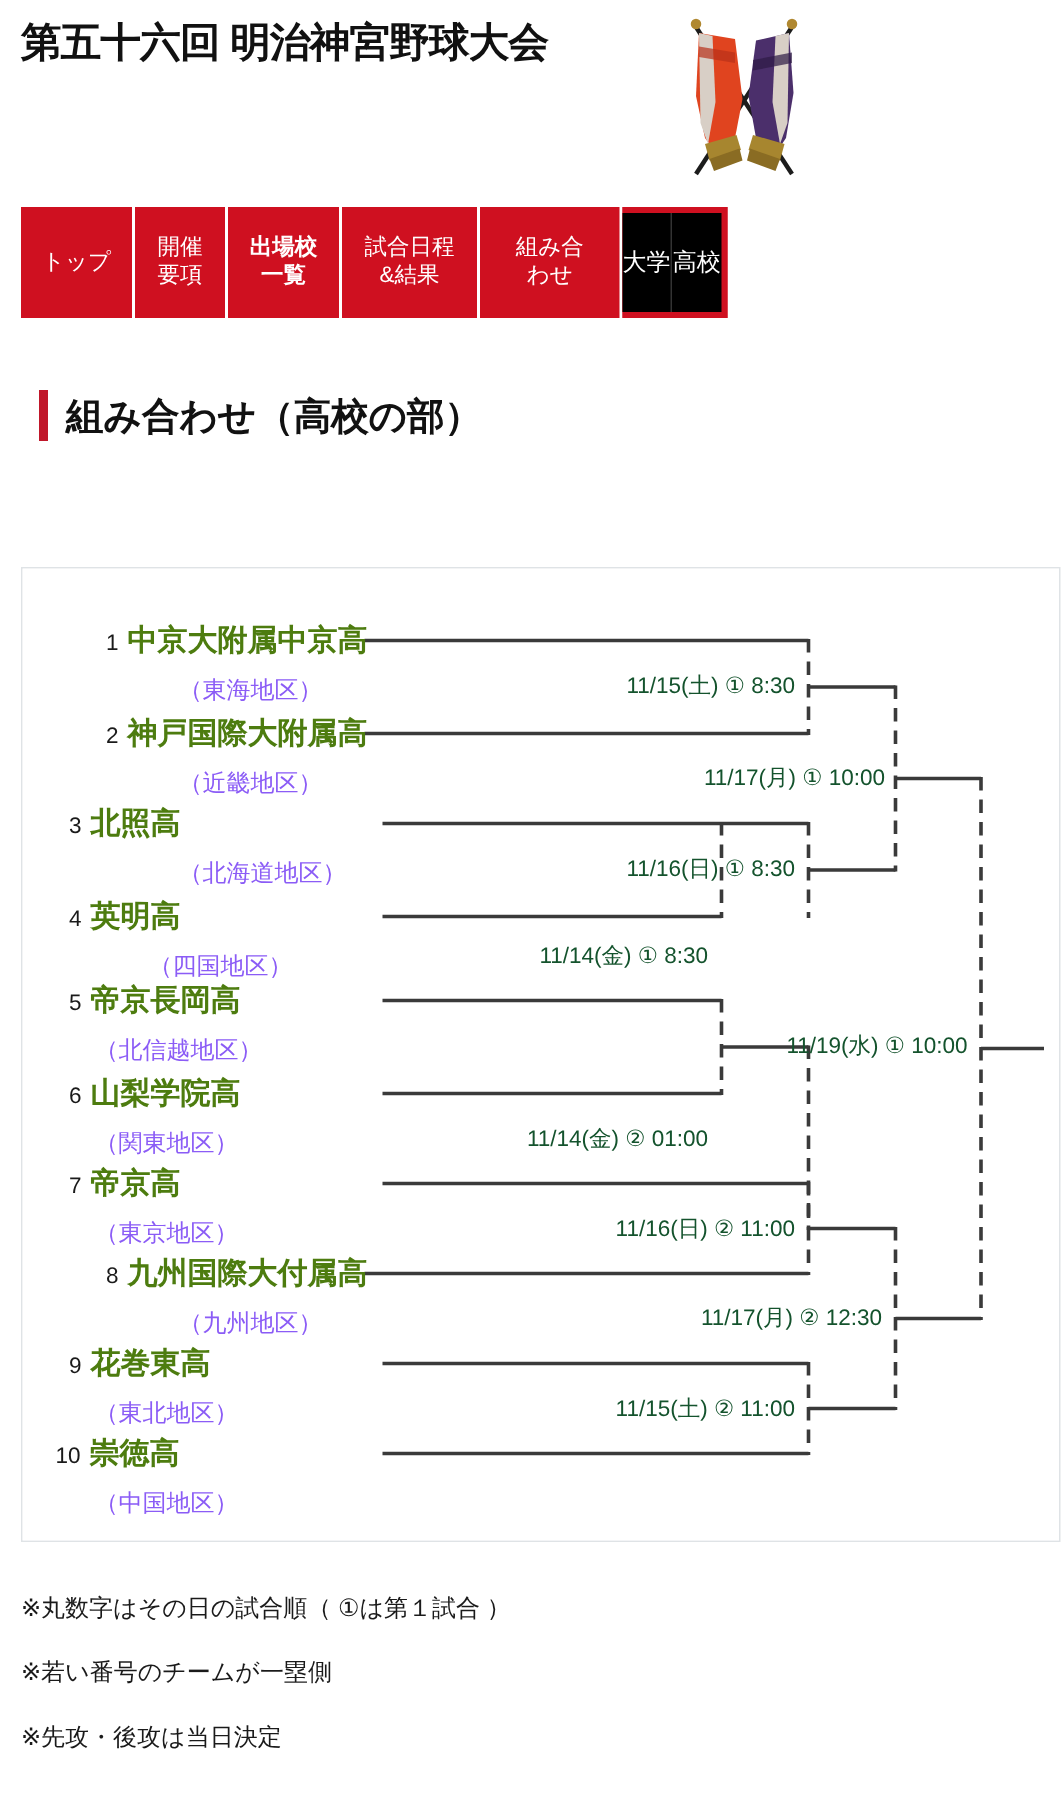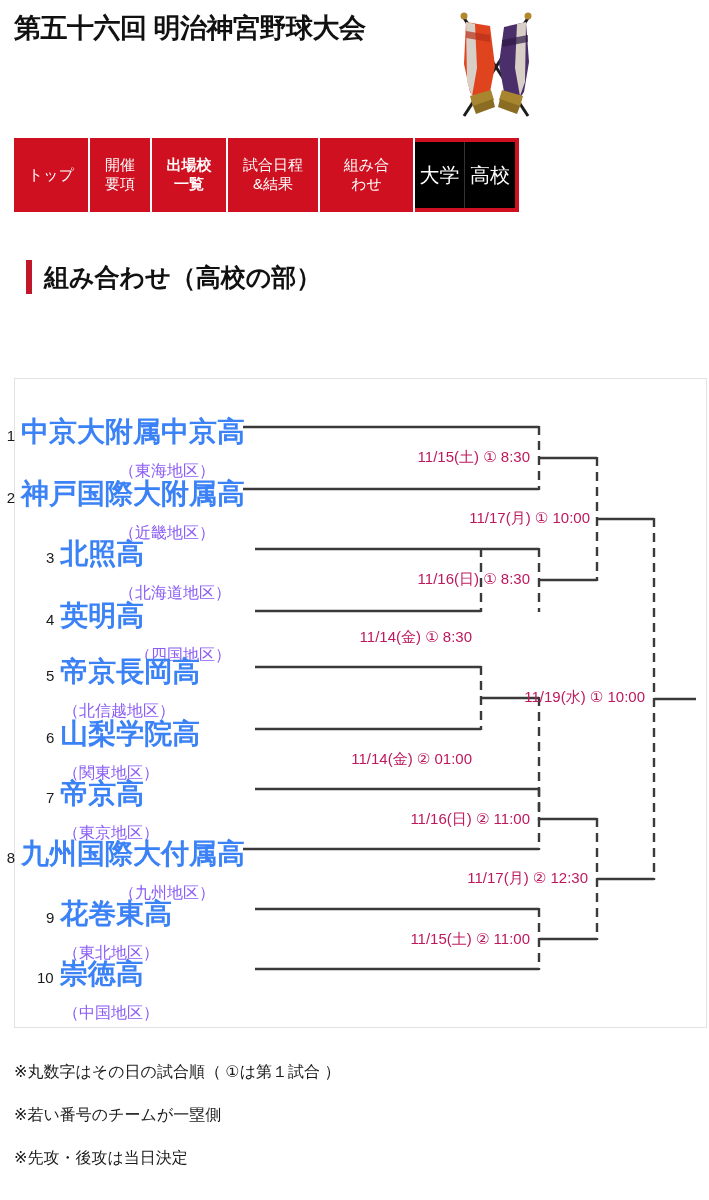--- a/index.html
+++ b/index.html
@@ -32,49 +32,49 @@
   }
   .nav-item:last-child{border-right:none;}
   .nav-w1{width:76px;}
   .nav-w2{width:62px;}
   .nav-w3{width:76px;font-weight:bold;}
   .nav-w4{width:92px;}
   .nav-w5{width:95px;}
   .nav-sub-wrap{display:flex;align-items:center;background:#cf1020;padding:4px 4px 4px 0;}
   .nav-sub{
     background:#000000;color:#ffffff;
-    width:50px;height:100%;
+    width:33px;height:100%;
     display:flex;align-items:center;justify-content:center;
-    font-size:20px;box-sizing:border-box;
+    font-size:16px;box-sizing:border-box;
     border-right:1px solid #333;
   }
   .nav-sub:last-child{border-right:none;}
   
   .section-head{
     position:absolute;left:26px;top:258px;
     display:flex;align-items:center;height:38px;
   }
   .section-bar{width:6px;height:34px;background:#c0172a;margin-right:12px;}
   .section-title{font-size:25px;font-weight:bold;color:#111;white-space:nowrap;}
   
   .bracket-card{
     position:absolute;left:14px;top:378px;width:693px;height:650px;
     background:#ffffff;border:1px solid #dfe3e6;box-sizing:border-box;
   }
   .bracket-inner{position:absolute;left:0;top:0;width:691px;height:648px;}
   
   .team{position:absolute;left:0;width:230px;text-align:right;}
   .team-line{display:flex;align-items:baseline;justify-content:flex-end;}
   .team-seed{font-size:15px;color:#1a1a1a;margin-right:6px;}
-  .team-name{font-size:28px;font-weight:bold;color:#3b82f6;white-space:nowrap;}
+  .team-name{font-size:20px;font-weight:bold;color:#4d7c0f;white-space:nowrap;}
   .team-region{font-size:16px;color:#8b5cf6;margin-top:10px;text-align:right;padding-right:2px;}
   .team-region.r-indent{padding-right:30px;}
   
   .mlabel{
-    position:absolute;font-size:15px;color:#be185d;white-space:nowrap;
+    position:absolute;font-size:15px;color:#14532d;white-space:nowrap;
     text-align:right;
   }
   
   .lines{position:absolute;left:0;top:0;width:691px;height:648px;}
   
   .notes{position:absolute;left:14px;top:1062px;width:660px;}
   .note{font-size:16px;color:#1a1a1a;margin-bottom:22px;white-space:nowrap;}
 </style>
 </head>
 <body>
@@ -247,21 +247,21 @@
         <span class="team-name">北照高</span>
       </div>
       <div class="team-region" style="text-align:right;padding-left:48px;">（北海道地区）</div>
     </div>
 
     <div class="team" style="top:218px;width:218px;">
       <div class="team-line" style="justify-content:flex-start;padding-left:31px;">
         <span class="team-seed">4</span>
         <span class="team-name">英明高</span>
       </div>
-      <div class="team-region" style="text-align:right;padding-left:48px;">（四国地区）</div>
+      <div class="team-region" style="text-align:center;padding-left:48px;">（四国地区）</div>
     </div>
 
     <div class="team" style="top:274px;width:218px;">
       <div class="team-line" style="justify-content:flex-start;padding-left:31px;">
         <span class="team-seed">5</span>
         <span class="team-name">帝京長岡高</span>
       </div>
       <div class="team-region" style="text-align:left;padding-left:48px;">（北信越地区）</div>
     </div>
 

